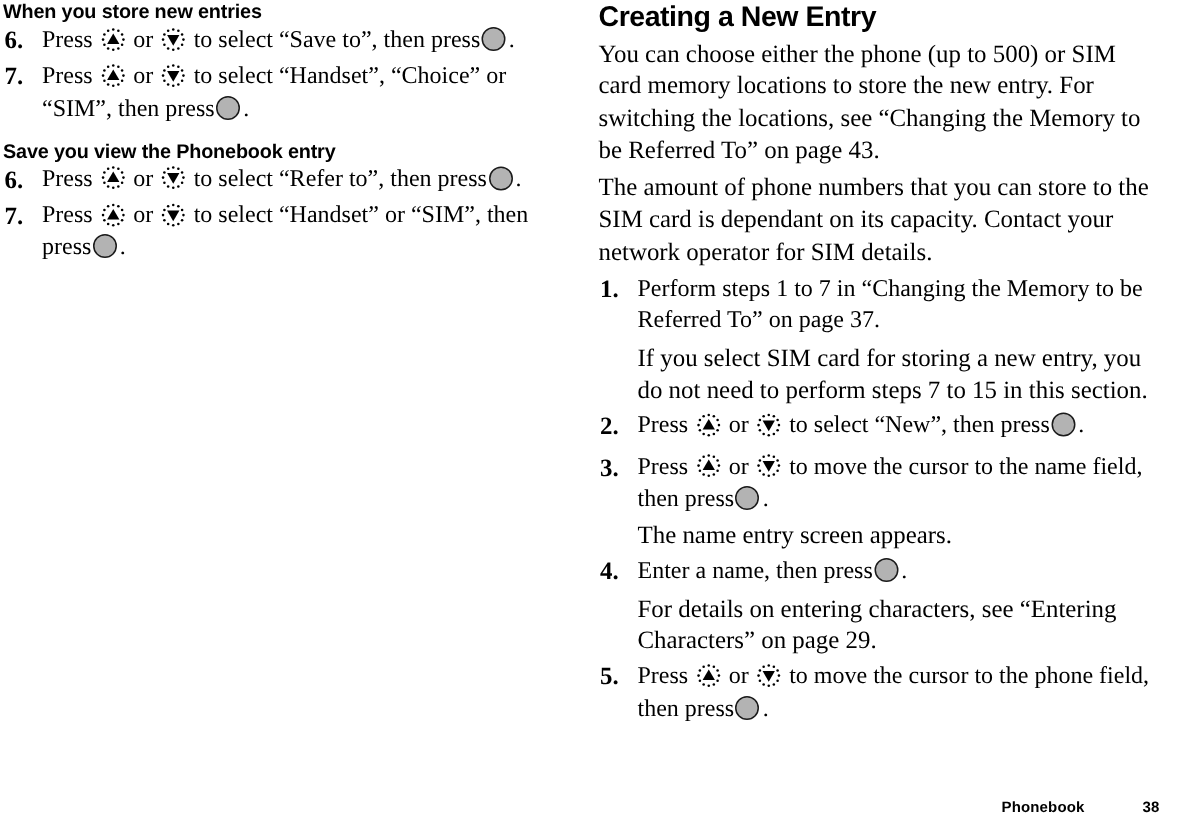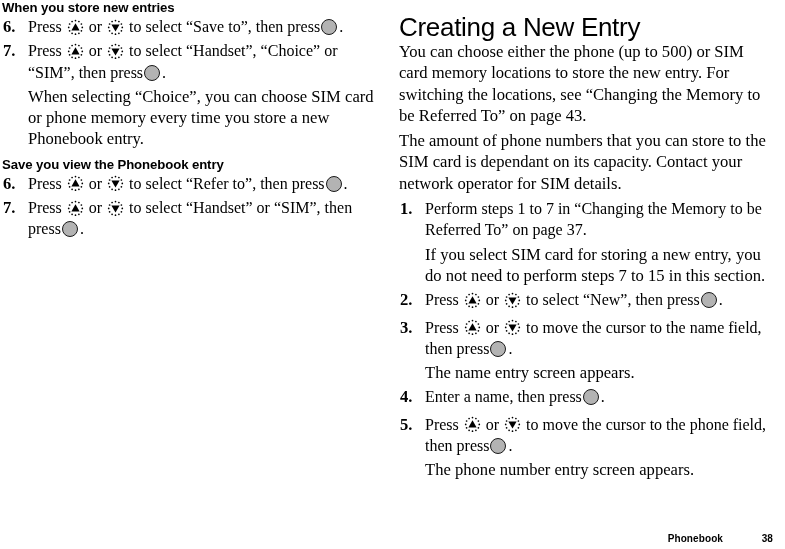--- a/index.html
+++ b/index.html
@@ -35,25 +35,25 @@
   .sans-head {
     font-family: "Liberation Sans", "DejaVu Sans", sans-serif;
     font-weight: bold;
     font-size: 13.2px;
     line-height: 15px;
     letter-spacing: -0.1px;
     margin: 0 0 1px 0;
   }
   .chapter-head {
     font-family: "Liberation Sans", "DejaVu Sans", sans-serif;
-    font-weight: normal;
-    font-size: 26px;
+    font-weight: bold;
+    font-size: 19px;
     line-height: 23px;
     letter-spacing: -0.3px;
-    margin: 16px 0 2px 0;
+    margin: 0 0 2px 0;
   }
 
   
   .para {
     font-size: 16.6px;
     line-height: 21.3px;
     margin: 0 0 1px 0;
     text-align: left;
   }
 
@@ -221,21 +221,20 @@
             </g>
             <path d="M8.5 12.5 L4.4 5.4 L12.6 5.4 Z" fill="#000"></path>
           </svg>
         </span>
         <span>to select “Handset”, “Choice” or “SIM”, then press</span><span class="roundkey"></span><span>.</span>
       </span>
     </div>
 
     <div class="gap-sm"></div>
 
-    <div class="sub">When selecting “Choice”, you can choose SIM card or phone memory every time you store a new Phonebook entry.</div>
 
     <div class="gap-md"></div>
 
     <div class="sans-head">Save you view the Phonebook entry</div>
 
     <div class="step">
       <span class="num">6.</span>
       <span class="txt"><span>Press</span>
         <span class="keyicon">
           <svg width="17" height="17" viewBox="0 0 17 17">
@@ -457,20 +456,21 @@
     <div class="gap-sm"></div>
 
     <div class="step">
       <span class="num">4.</span>
       <span class="txt"><span>Enter a name, then press</span><span class="roundkey"></span><span>.</span>
       </span>
     </div>
 
     <div class="gap-sm"></div>
 
+    <div class="sub">For details on entering characters, see “Entering Characters” on page 29.</div>
 
     <div class="gap-sm"></div>
 
     <div class="step">
       <span class="num">5.</span>
       <span class="txt"><span>Press</span>
         <span class="keyicon">
           <svg width="17" height="17" viewBox="0 0 17 17">
             <g fill="#000">
               <circle cx="8.5" cy="1.6" r="0.85"></circle>
@@ -508,21 +508,20 @@
             </g>
             <path d="M8.5 12.5 L4.4 5.4 L12.6 5.4 Z" fill="#000"></path>
           </svg>
         </span>
         <span>to move the cursor to the phone field, then press</span><span class="roundkey"></span><span>.</span>
       </span>
     </div>
 
     <div class="gap-sm"></div>
 
-    <div class="sub">The phone number entry screen appears.</div>
 
   </div>
 
   <div class="footer">
     <span class="fname">Phonebook</span><span class="fnum">38</span>
   </div>
 
 </div>
 
 </body></html>

